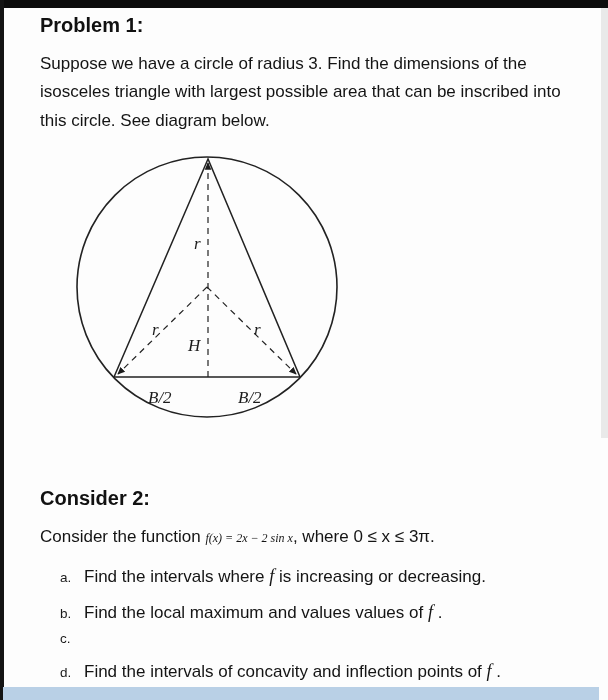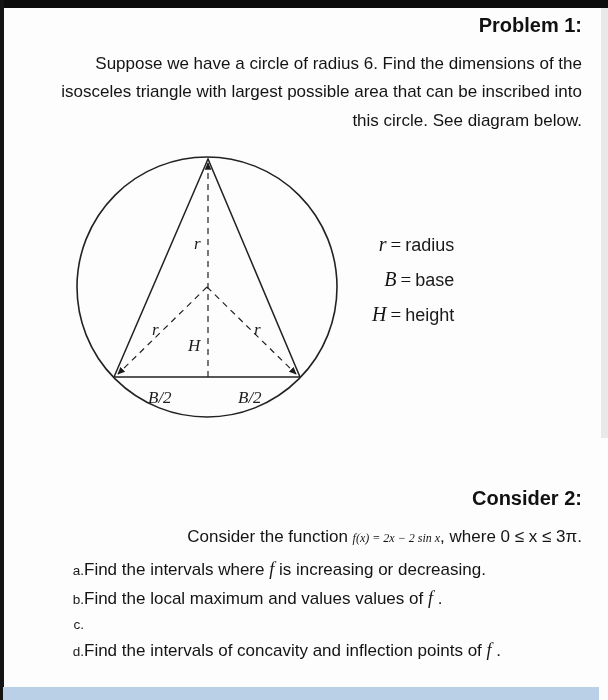--- a/index.html
+++ b/index.html
@@ -29,21 +29,20 @@
     background: #e9e9e9;
   }
   .bottom-bar {
     position: absolute; left: 3px; right: 9px; bottom: 0;
     height: 13px;
     background: #b9d0e6;
   }
   .content {
     position: absolute; top: 8px; left: 4px; right: 8px; bottom: 13px;
     padding: 6px 18px 0 36px;
-    text-align: right;
   }
   .problem-title {
     font-size: 20px;
     font-weight: bold;
     margin: 0;
     color: #111;
   }
   .p1-body {
     font-size: 17px;
     line-height: 1.67;
@@ -103,20 +102,21 @@
   }
   .item-letter {
     font-size: 13.5px;
     width: 24px;
     flex: 0 0 24px;
     color: #1a1a1a;
   }
   .item-text {
     font-size: 17px;
     color: #141414;
+    margin-top: 7px;
   }
   .item-math {
     font-family: "Liberation Serif", serif;
     font-style: italic;
     font-size: 18px;
   }
   svg text {
     font-family: "Liberation Serif", serif;
     font-style: italic;
     font-size: 17px;
@@ -129,21 +129,21 @@
 <div class="page">
   <div class="top-bar"></div>
   <div class="left-bar"></div>
   <div class="right-edge"></div>
   <div class="bottom-bar"></div>
 
   <div class="content">
 
     <h1 class="problem-title">Problem 1:</h1>
 
-    <div class="p1-body">Suppose we have a circle of radius 6. Find the dimensions of the isosceles triangle with largest possible area that can be inscribed into this circle. See diagram below.</div>
+    <div class="p1-body">Suppose we have a circle of radius 3. Find the dimensions of the isosceles triangle with largest possible area that can be inscribed into this circle. See diagram below.</div>
 
     <div class="diagram-row">
 
       <svg class="diagram-svg" width="310" height="285" viewBox="0 0 310 285">
         <defs>
           <marker id="arrow" viewBox="0 0 10 10" refX="8" refY="5" markerWidth="7" markerHeight="7" orient="auto-start-reverse">
             <path d="M 0 1 L 9 5 L 0 9 z" fill="#1c1c1c"></path>
           </marker>
         </defs>
 
@@ -158,31 +158,20 @@
         <line x1="167" y1="140" x2="256" y2="227" stroke="#222" stroke-width="1.2" stroke-dasharray="6 5" marker-end="url(#arrow)"></line>
 
         <text x="154" y="102">r</text>
         <text x="112" y="188">r</text>
         <text x="214" y="188">r</text>
         <text x="148" y="204">H</text>
         <text x="108" y="256">B/2</text>
         <text x="198" y="256">B/2</text>
       </svg>
 
-      <div class="legend">
-        <div class="legend-row">
-          <span class="math-sym">r</span><span class="legend-eq">=</span><span class="legend-name">radius</span>
-        </div>
-        <div class="legend-row">
-          <span class="math-sym">B</span><span class="legend-eq">=</span><span class="legend-name">base</span>
-        </div>
-        <div class="legend-row">
-          <span class="math-sym">H</span><span class="legend-eq">=</span><span class="legend-name">height</span>
-        </div>
-      </div>
     </div>
 
     <div class="p2-section">
       <h1 class="problem-title">Consider 2:</h1>
 
       <div class="p2-intro">
         <span>Consider the function </span><span class="intro-math">f(x) = 2x − 2 sin x</span><span>, where 0 ≤ x ≤ 3π.</span>
       </div>
 
       <div class="item-list">

